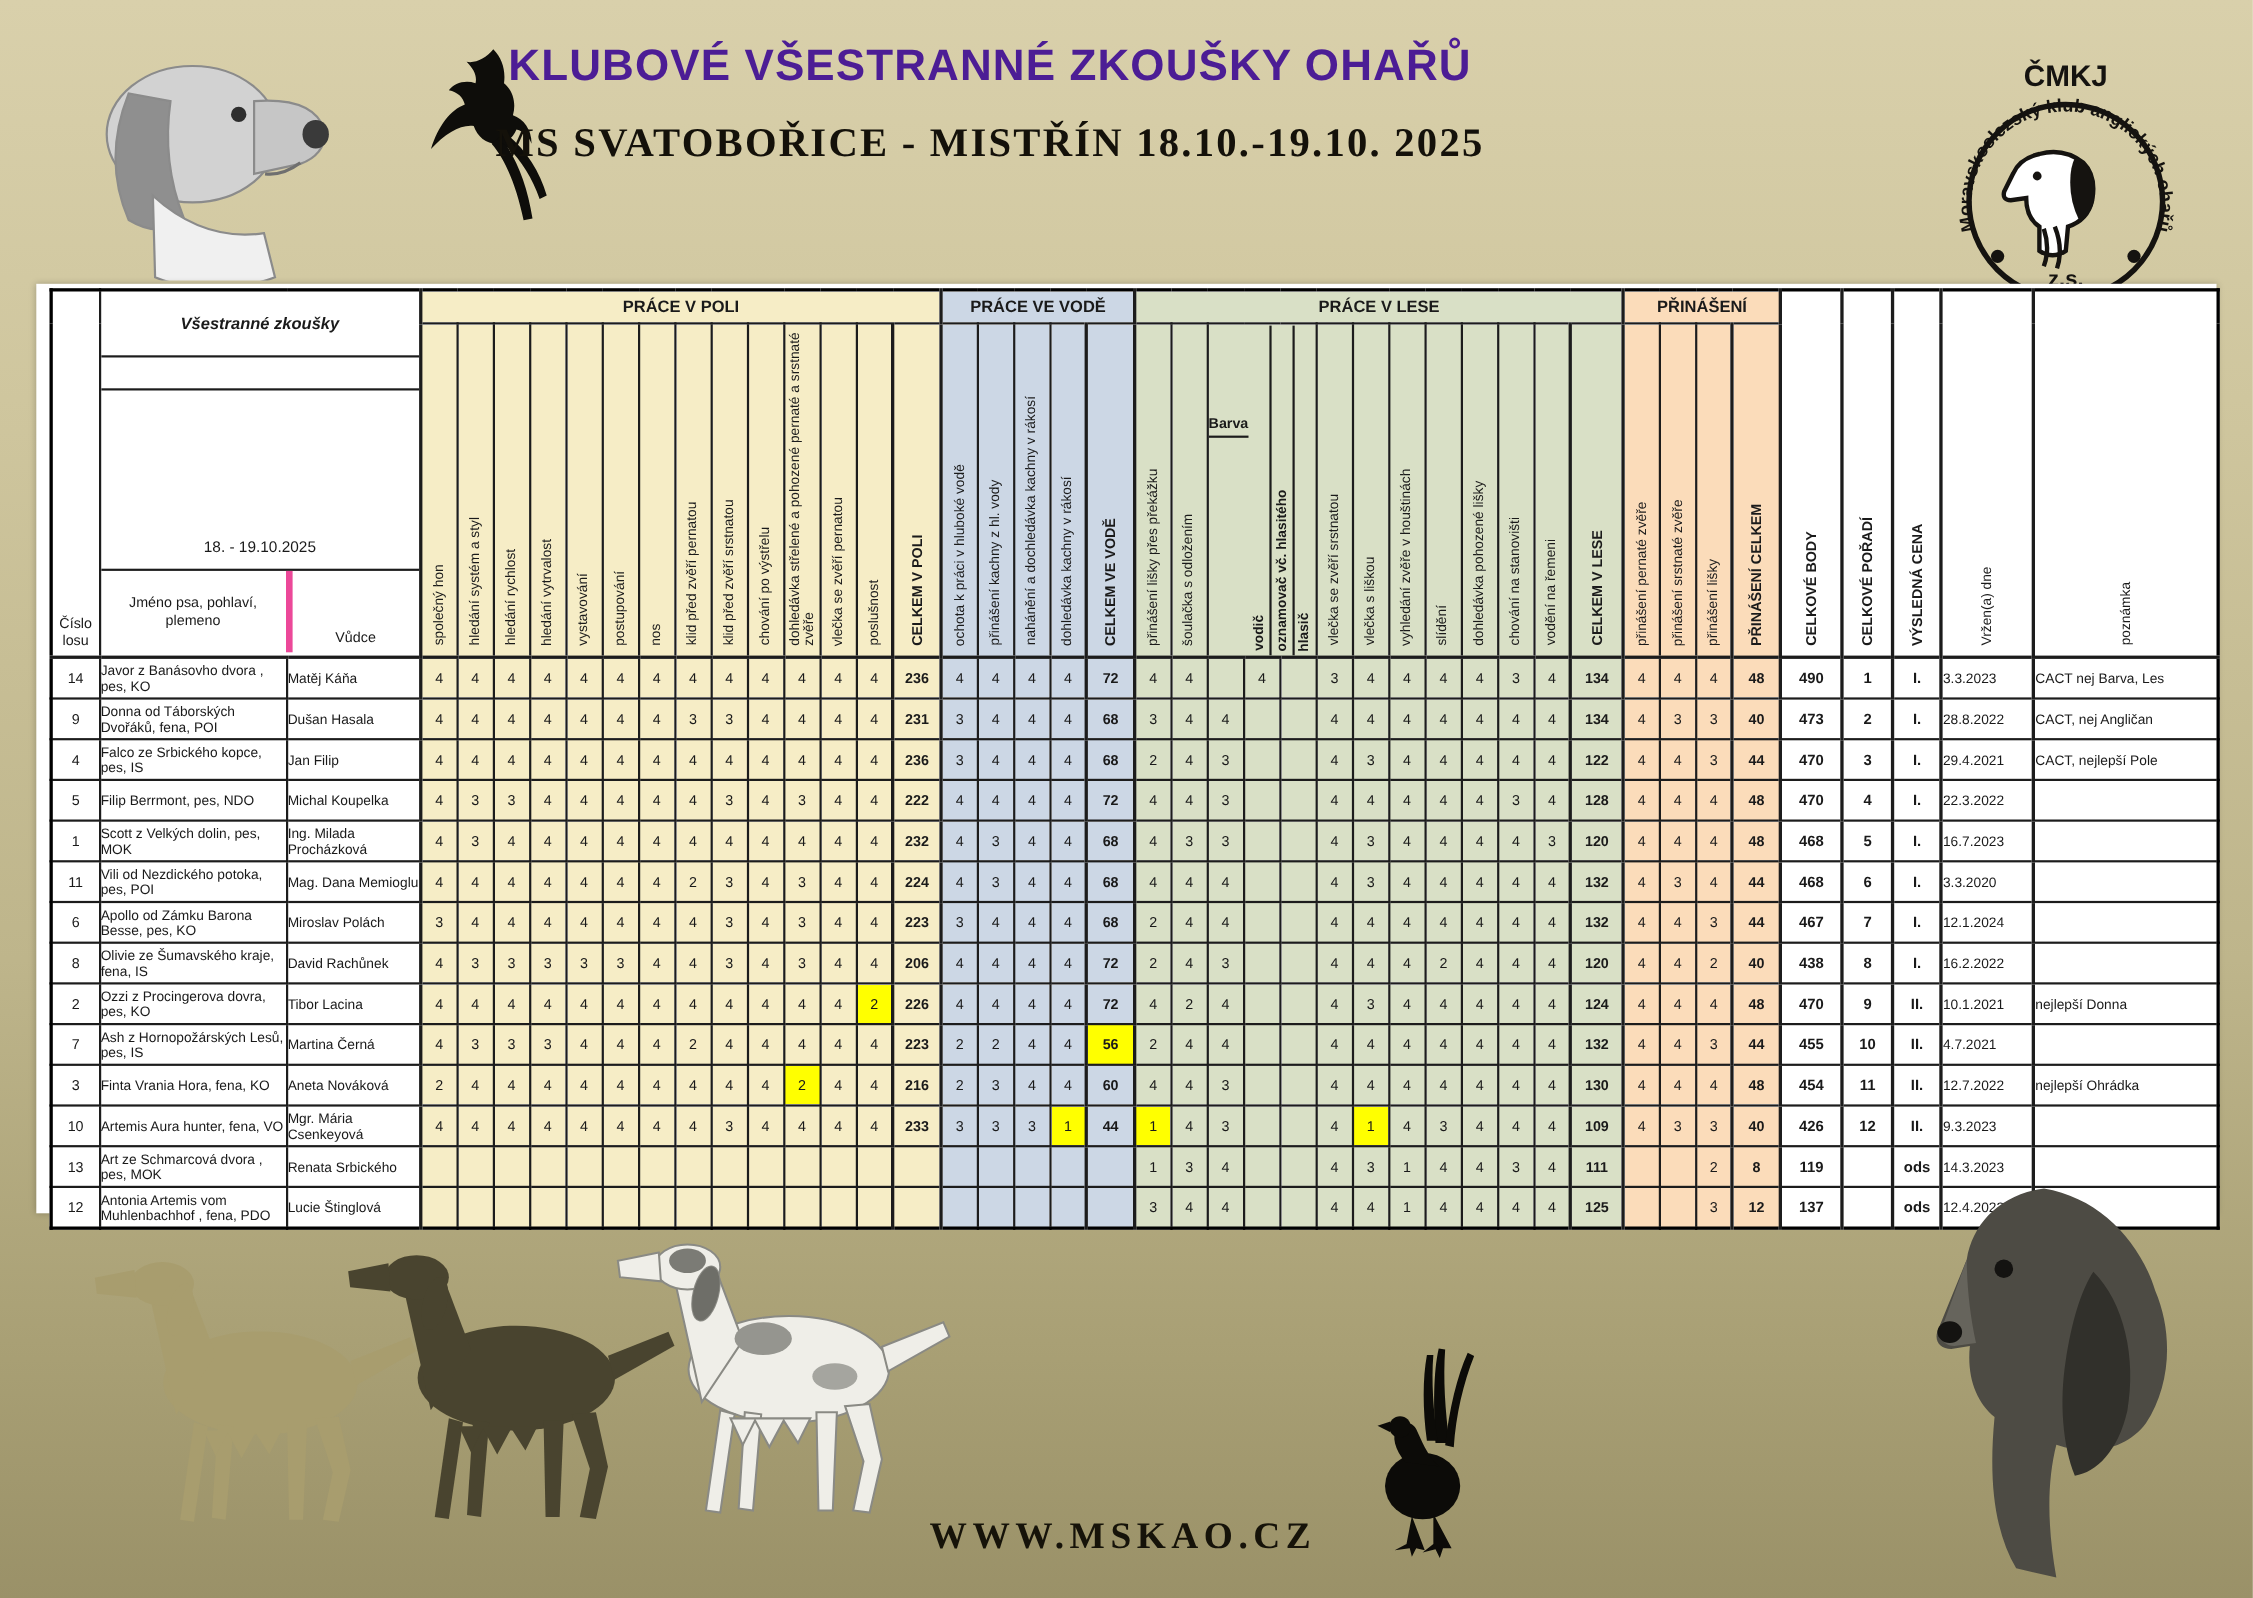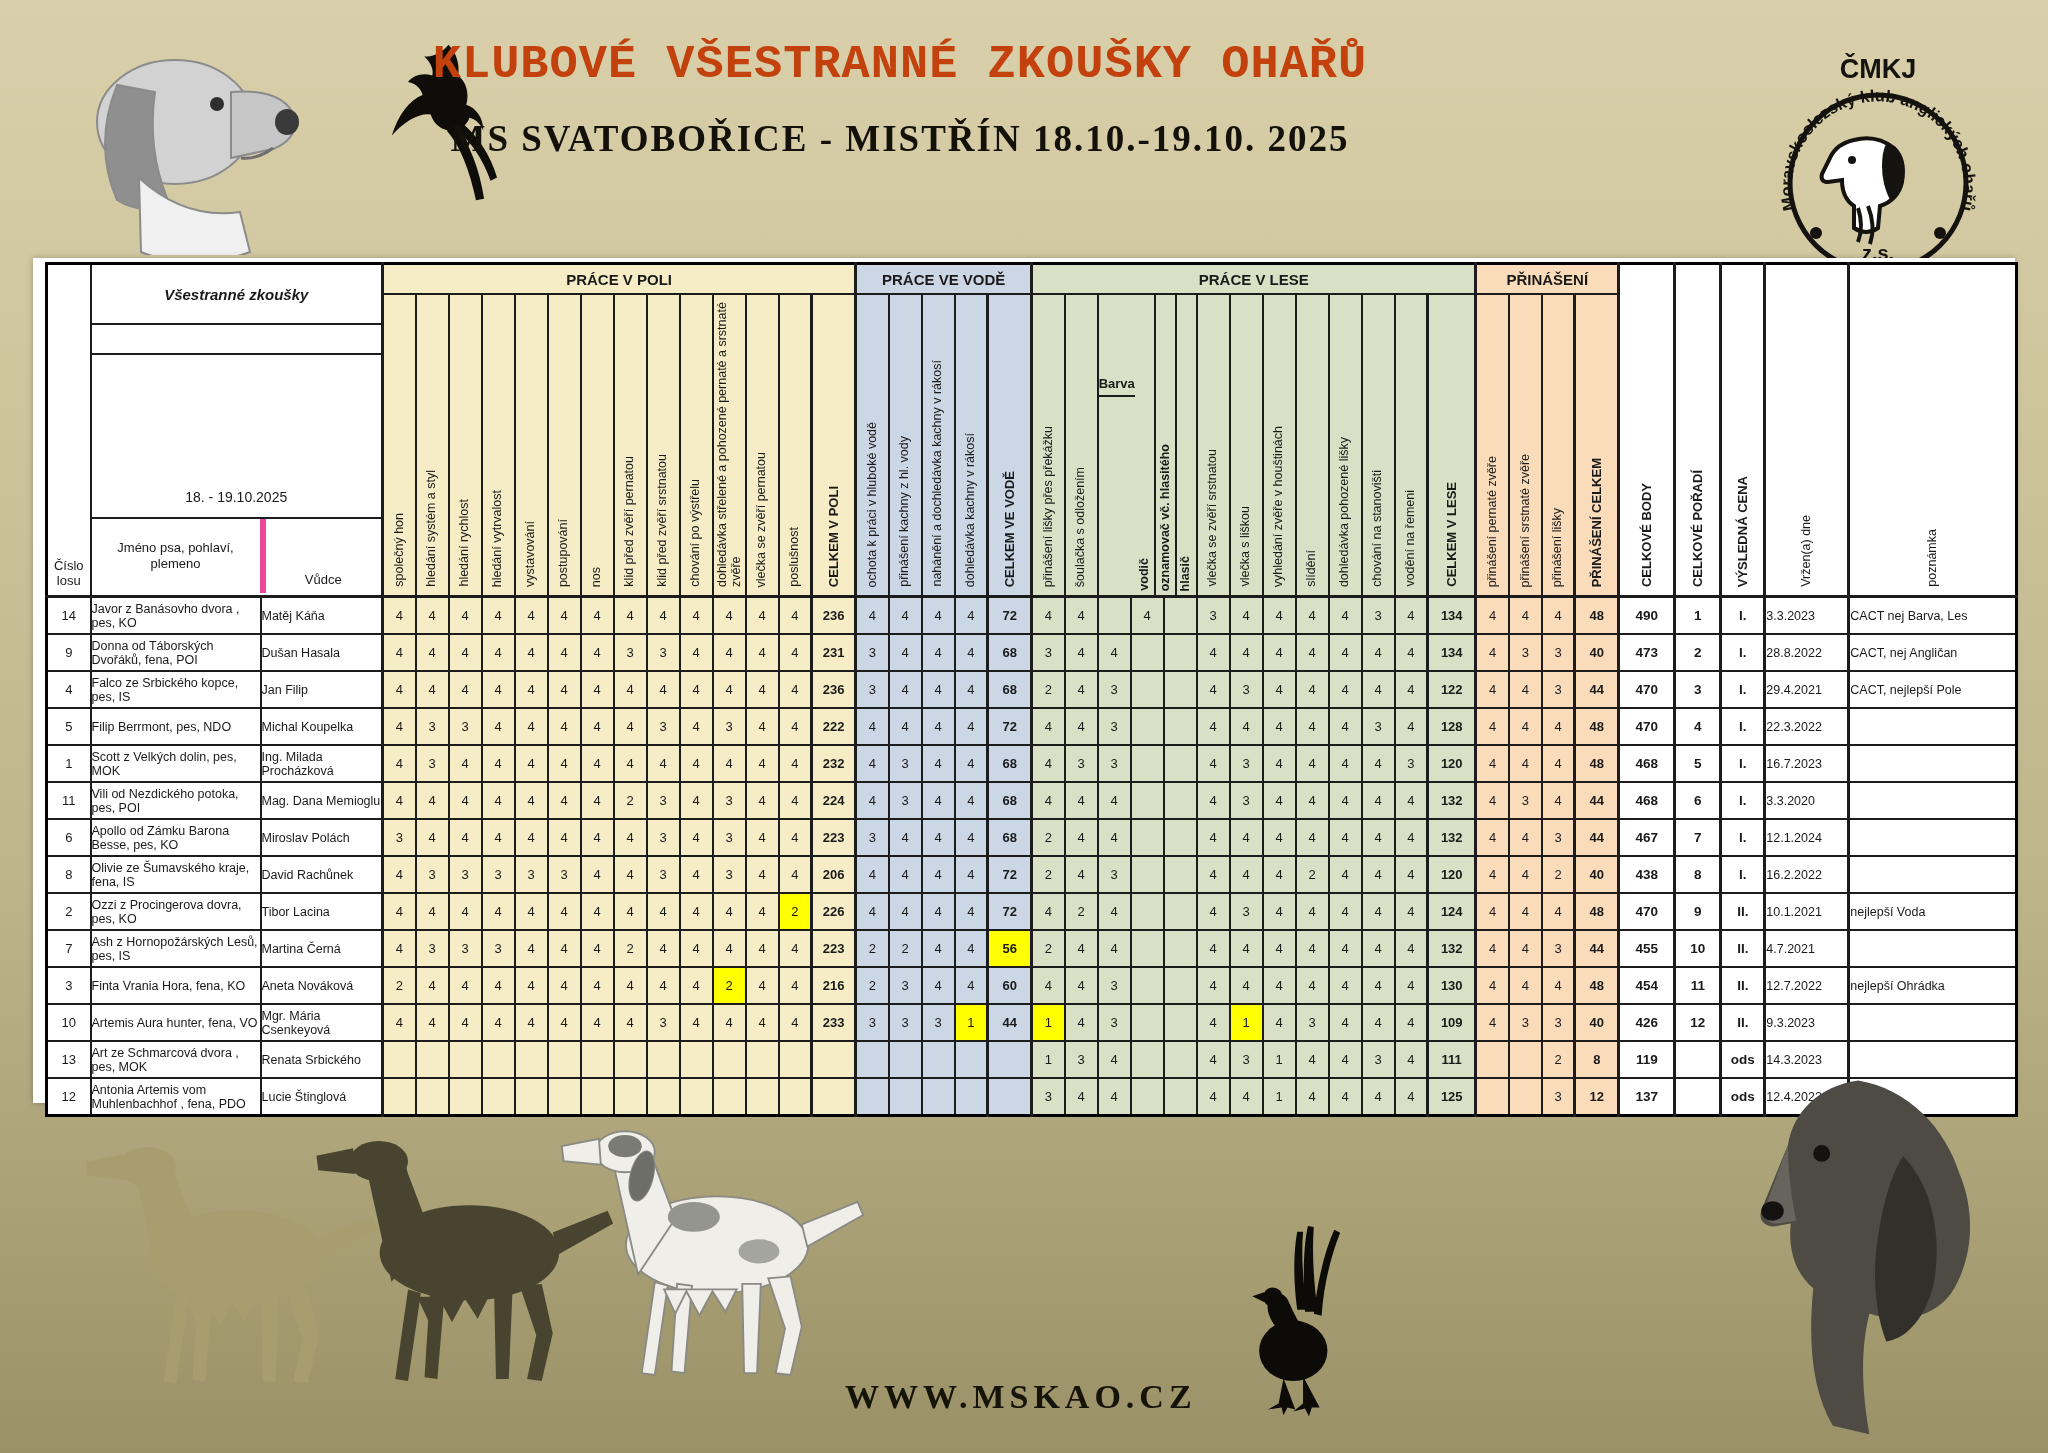--- a/index.html
+++ b/index.html
@@ -3,21 +3,21 @@
 <meta charset="utf-8">
 <style>
   html,body{margin:0;padding:0;width:2048px;height:1453px;overflow:hidden;}
   body{
     position:relative;
     font-family:"Liberation Sans",sans-serif;
     background:linear-gradient(180deg,#d9d0ab 0%,#cfc69e 25%,#beb58b 60%,#a89f74 85%,#9a9168 100%);
   }
   
   .header-center{position:absolute;left:420px;top:38px;width:960px;text-align:center;}
-  .main-title{font-family:Liberation Mono, monospace;font-size:47px;letter-spacing:1px;color:#c2410c;font-weight:600;white-space:nowrap;}
+  .main-title{font-family:Liberation Sans, sans-serif;font-size:40px;letter-spacing:1px;color:#4c1d95;font-weight:600;white-space:nowrap;}
   .sub-title{font-family:"DejaVu Serif",serif;font-style:italic;font-size:35px;color:#14110a;margin-top:22px;}
   .event-line{font-family:"Liberation Serif",serif;font-size:37px;font-weight:700;letter-spacing:2px;color:#14110a;margin-top:26px;white-space:nowrap;}
   .decor{position:absolute;}
   
   .logo-svg text{font-family:"Liberation Sans",sans-serif;}
   
   .panel{position:absolute;left:33px;top:258px;width:1982px;height:845px;background:#ffffff;box-shadow:0 0 6px rgba(0,0,0,.25);}
   table.sheet{border-collapse:collapse;table-layout:fixed;width:1970px;margin:4px 0 0 12px;background:#fff;}
   table.sheet th,table.sheet td{border:2px solid #1c1c1c;overflow:hidden;padding:0;color:#1a1a1a;}
   table.sheet{border:3px solid #000;}
@@ -639,21 +639,21 @@
           <td class="c-les">4</td>
           <td class="c-les celk bl3 br3">124</td>
           <td class="c-prin bl3">4</td>
           <td class="c-prin">4</td>
           <td class="c-prin">4</td>
           <td class="c-prin celk bl3 br3">48</td>
           <td class="big bl3">470</td>
           <td class="big bl3">9</td>
           <td class="big bl3">II.</td>
           <td class="tvrzen bl3">10.1.2021</td>
-          <td class="tpozn bl3">nejlepší Voda</td>
+          <td class="tpozn bl3">nejlepší Donna</td>
         </tr>
         <tr>
           <td>7</td>
           <td class="tname">Ash z Hornopožárských Lesů, pes, IS</td>
           <td class="tleader">Martina Černá</td>
           <td class="c-poli bl3">4</td>
           <td class="c-poli">3</td>
           <td class="c-poli">3</td>
           <td class="c-poli">3</td>
           <td class="c-poli">4</td>

